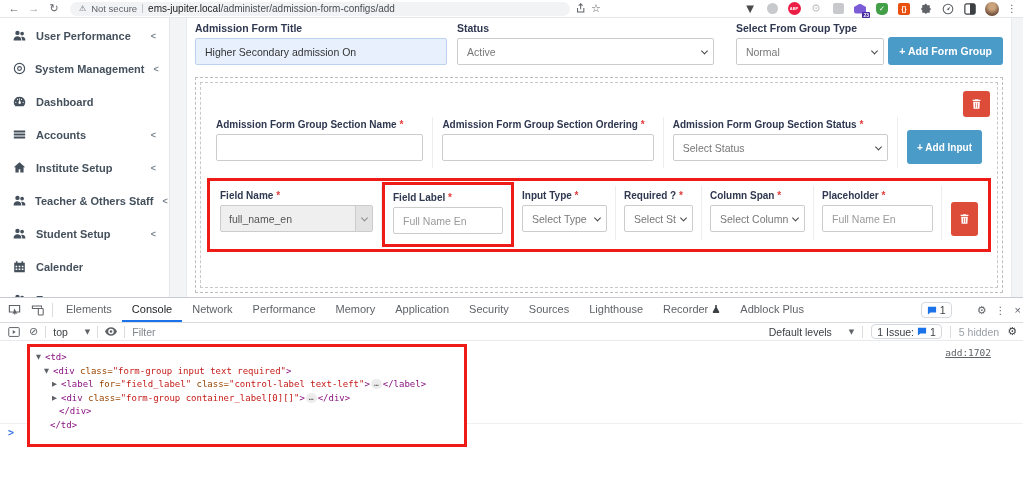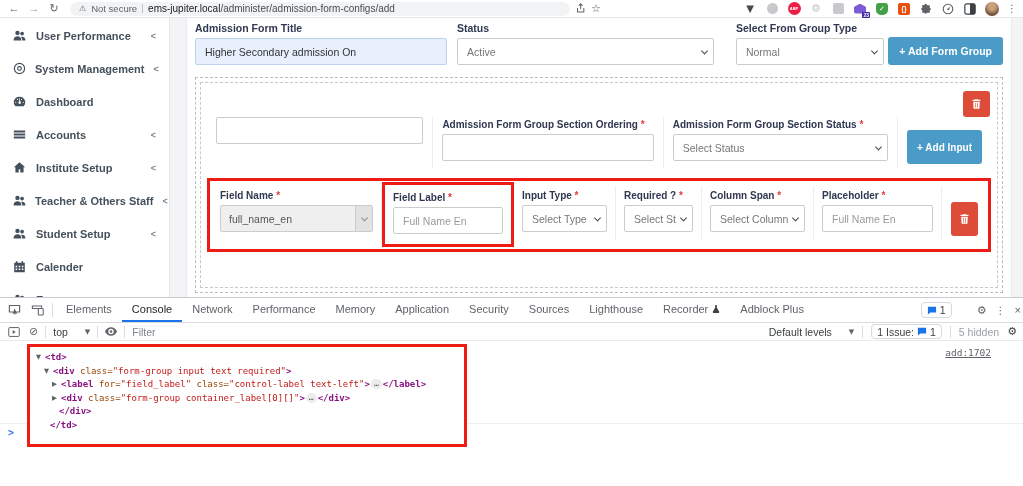--- a/index.html
+++ b/index.html
@@ -138,21 +138,21 @@
   .issue-pill { border:1px solid #d5d8dc; border-radius:4px; height:15px; display:flex;
     align-items:center; gap:3px; padding:0 5px; color:#3c4043; cursor:pointer; }
 
   .dt-console { flex:1; position:relative; font-family:"DejaVu Sans Mono", monospace; }
   .row-divider { position:absolute; top:82px; left:0; right:0; border-top:1px solid #f0f0f2; }
   .console-ann { position:absolute; top:3px; left:27px; width:440px;
     border:3px solid var(--annotation-red,#ee1b17); background:#fff; padding:4px 6px 12px; z-index:2; }
   .cl { font-size:9px; line-height:13.5px; white-space:pre; color:#202124; }
   .tg { display:inline-block; width:9px; font-size:6.5px; color:#5f6368; vertical-align:1px;
     cursor:pointer; }
-  .tok-tag { color:#881280;font-weight:bold; } .tok-attr { color:#994500; } .tok-val { color:#c41a16; }
+  .tok-tag { color:#881280; } .tok-attr { color:#994500; } .tok-val { color:#c41a16; }
   .tok-dots { display:inline-block; background:#ececec; border-radius:6px; padding:0 3px;
     color:#555; font-size:8px; line-height:10px; vertical-align:1px; margin:0 1px; cursor:pointer; }
   .src-link { position:absolute; top:6px; right:32px; font-size:9.5px; color:#5f6368;
     text-decoration:underline; cursor:pointer; font-family:"DejaVu Sans Mono",monospace; }
   .prompt { position:absolute; left:8px; top:86px; color:#3b78e7; font-size:10px; font-weight:bold; }
 </style>
 </head>
 <body>
 
 <div class="browser-bar">
@@ -330,20 +330,21 @@
       <div class="group-box">
         <div class="group-inner">
           <button class="trash-btn trash-group">
             <svg width="11" height="12" viewBox="0 0 14 14">
                 <path fill="#fff" d="M5.2.8h3.6l.5.9H12v1.4H2V1.7h2.7zM2.8 4h8.4l-.5 9.2H3.3zM5 5.4l.2 6.4h.8L5.8 5.4zm3.2 0-.2 6.4h.8l.2-6.4z"></path>
               </svg>
           </button>
 
           <div class="sec-row">
             <div class="sec-col">
+              <label class="f-label"><span>Admission Form Group Section Name</span> <span class="req">*</span></label>
               <input class="ctrl" style="">
             </div>
             <div class="sec-col">
               <label class="f-label"><span>Admission Form Group Section Ordering</span> <span class="req">*</span></label>
               <input class="ctrl" style="">
             </div>
             <div class="sec-col">
               <label class="f-label"><span>Admission Form Group Section Status</span> <span class="req">*</span></label>
               <div class="ctrl sel">
                 <span class="val">Select Status</span>

